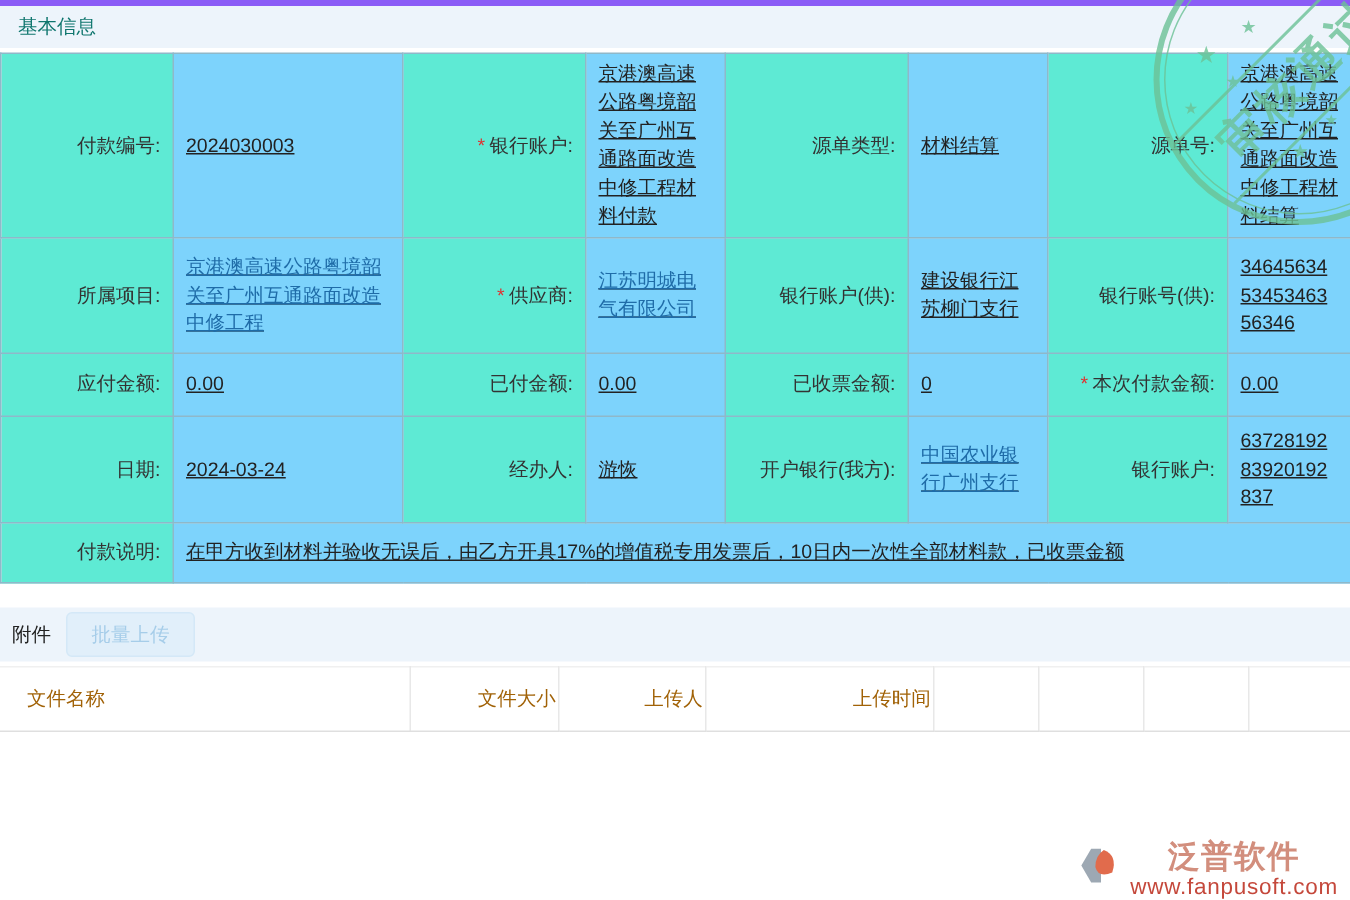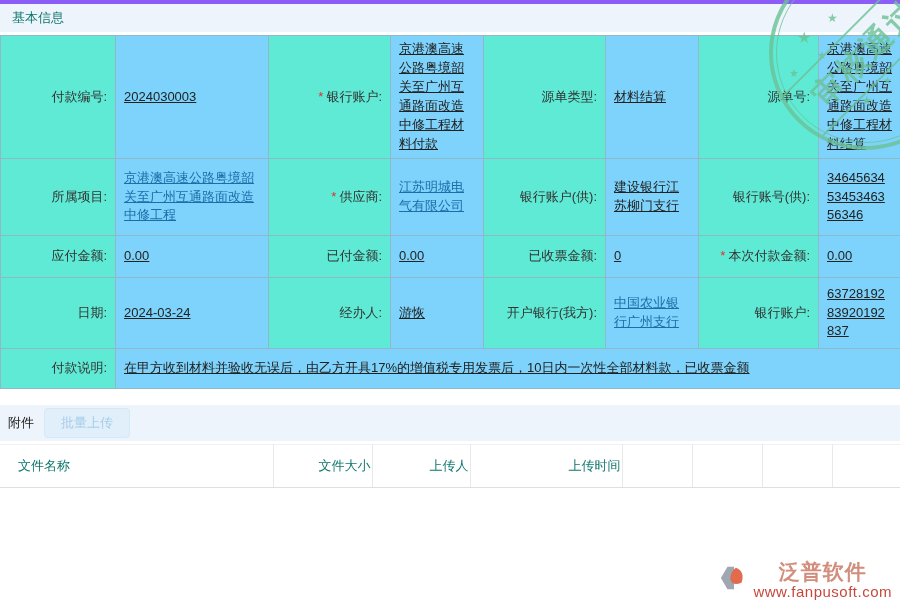--- a/index.html
+++ b/index.html
@@ -36,21 +36,21 @@
     margin-top:16px;background:#edf4fb;height:36px;display:flex;align-items:center;
     padding-left:8px;font-size:13px;color:#222;gap:10px;
   }
   .upload-btn{
     background:#e1effa;border:1px solid #d4e8f7;border-radius:4px;color:#a6cde9;
     font-size:13px;padding:5px 16px;cursor:pointer;
     font-family:"Liberation Sans","DejaVu Sans",sans-serif;
   }
   table.attach-table{
     width:900px;border-collapse:collapse;table-layout:fixed;font-size:13px;
-    color:#0f766e;margin-top:3px;border-radius:10px;
+    color:#a16207;margin-top:3px;border-radius:10px;
   }
   table.attach-table th{
     border-right:1px solid #e8e8e8;border-bottom:1px solid #dfdfdf;
     border-top:1px solid #f0f0f0;height:40px;font-weight:normal;text-align:right;
     background:#fff;
   }
   table.attach-table th:first-child{text-align:left;padding-left:18px;}
   table.attach-table th:last-child{border-right:none;}
   
   .stamp{

